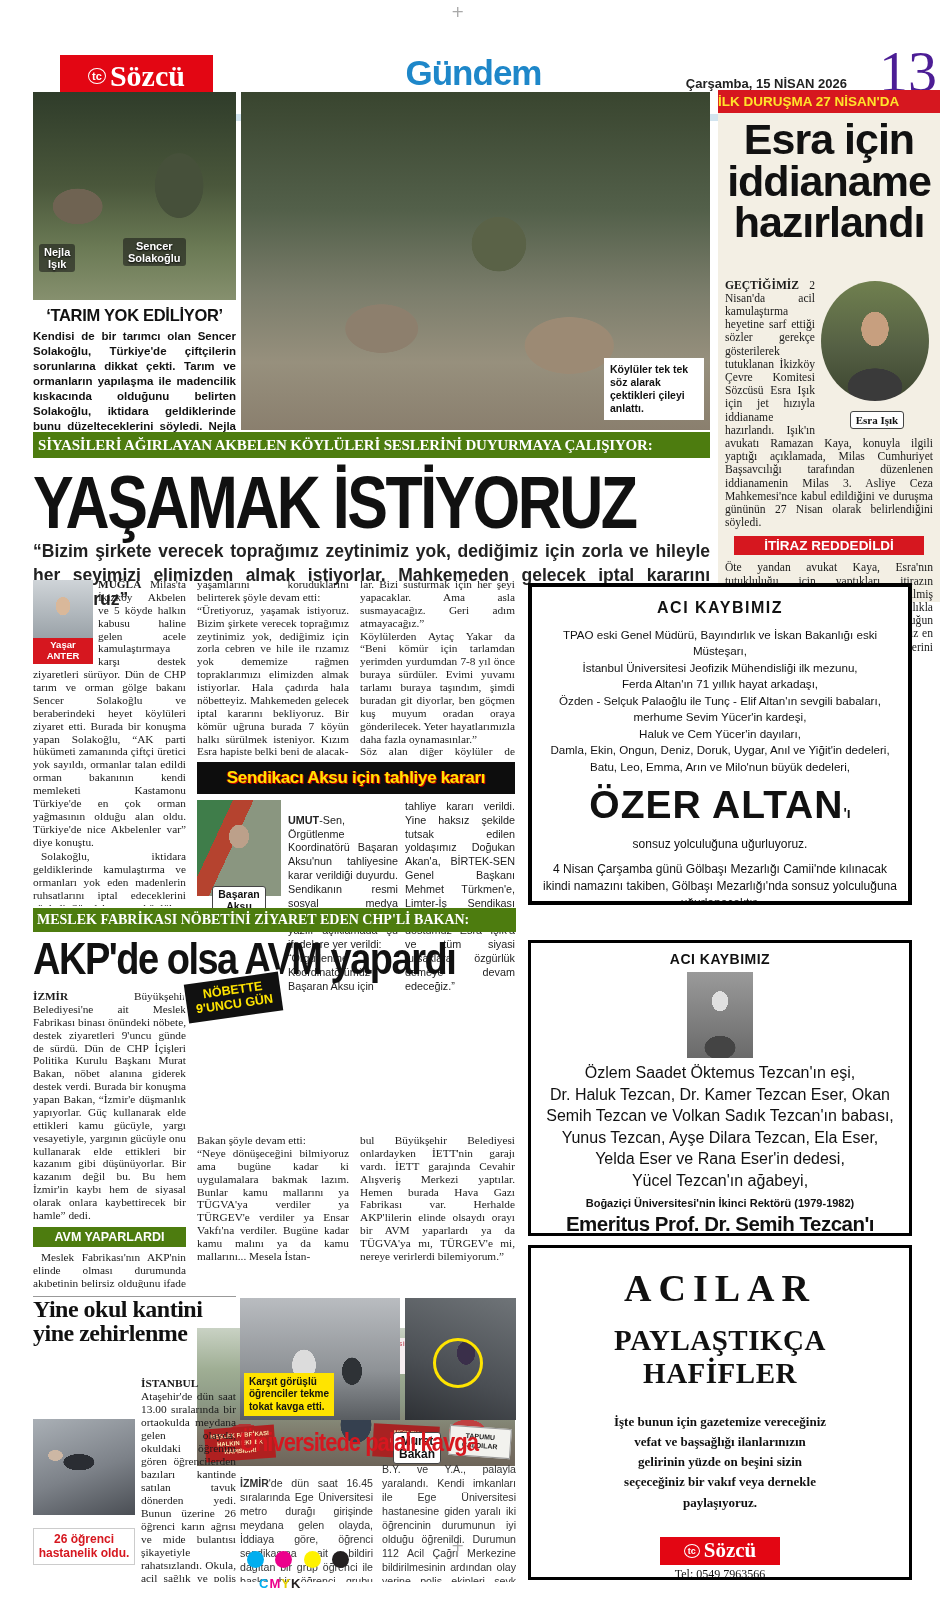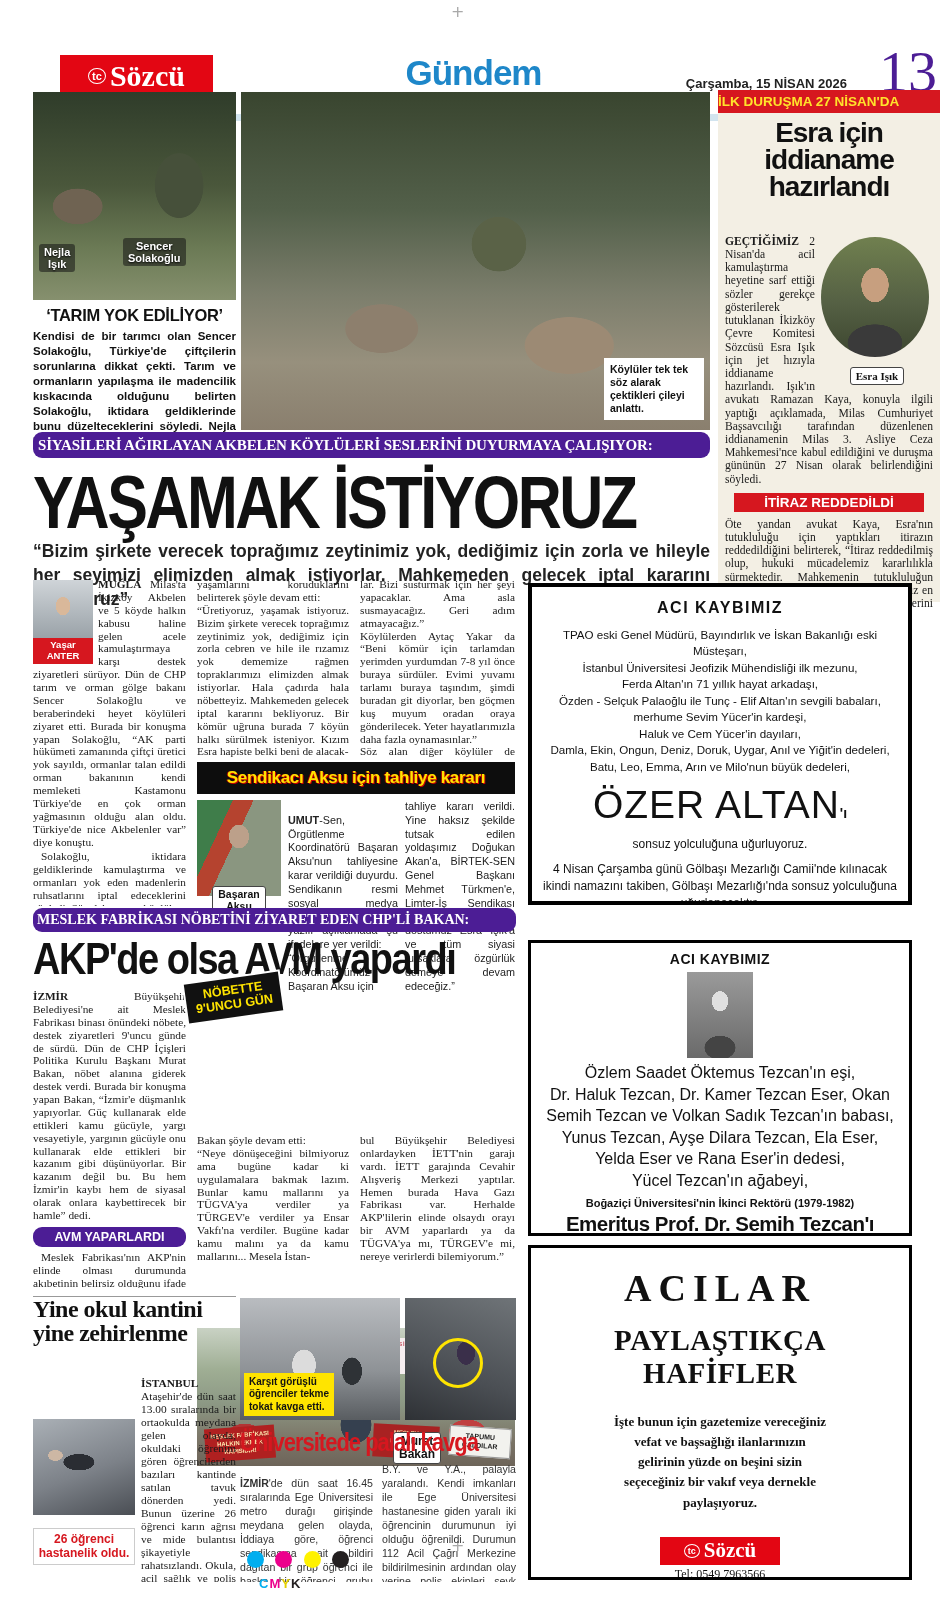--- a/index.html
+++ b/index.html
@@ -2,21 +2,21 @@
 <html lang="tr"><head>
 <meta charset="utf-8">
 <style>
   html,body{margin:0;padding:0;background:#e8e8e8;}
   #page{position:relative;width:947px;height:1598px;background:#fff;margin:0 auto;
         font-family:"Liberation Sans",sans-serif;color:#111;overflow:hidden;}
   .abs{position:absolute;}
   .stretch{display:inline-block;transform-origin:0 0;}
   .prose{font:11.3px/1.14 "Liberation Serif",serif;text-align:justify;white-space:pre-line;color:#1a1a1a;}
   .prose .lead{font-weight:bold;font-family:"Liberation Serif",serif;}
-  .redband{background:#4c1d95;color:#fff;font-family:"Liberation Serif",serif;font-weight:bold;border-radius:9px;}
+  .redband{background:#4d7c0f;color:#fff;font-family:"Liberation Serif",serif;font-weight:bold;}
   .photo{position:relative;overflow:hidden;background:#999;}
   .chip{position:absolute;background:rgba(20,20,20,.55);color:#fff;font-weight:bold;
         font-size:11px;line-height:1.1;padding:2px 5px;border-radius:3px;text-align:center;
         text-shadow:0 1px 2px #000;}
   .whitechip{background:#fff;color:#111;border:1px solid #444;text-shadow:none;}
   .obit{background:#fff;border:4px solid #000;text-align:center;overflow:hidden;}
   .crop{color:#a9a9a9;font:16px "DejaVu Sans",sans-serif;}
   
   .logo{background:#e30613;color:#fff;display:flex;align-items:center;justify-content:center;
         font-weight:bold;font-family:"Liberation Serif",serif;}
@@ -65,21 +65,21 @@
         radial-gradient(90px 60px at 30% 70%, #8d7f6d 0 40%, transparent 41%),
         radial-gradient(110px 70px at 70% 75%, #9c8a74 0 40%, transparent 41%),
         radial-gradient(60px 60px at 55% 45%, #5a6247 0 45%, transparent 46%),
         linear-gradient(180deg,#39452f 0%,#53604a 35%,#7c7e6c 60%,#97907d 80%,#8a7f6e 100%);">
     <div style="position:absolute;right:6px;bottom:10px;width:88px;background:#fff;color:#111;
                 font-weight:bold;font-size:10.5px;line-height:1.25;padding:5px 6px;text-align:left;">Köylüler tek tek söz alarak çektikleri çileyi anlattı.</div>
   </div>
 
   <div id="esra-col" class="abs" style="left:718px;top:90px;width:222px;height:512px;">
     <div style="background:#d6171f;color:#ffe32b;font-weight:900;font-size:13.5px;text-align:left;padding:4px 0;">İLK DURUŞMA 27 NİSAN'DA</div>
-    <div style="text-align:center;font-weight:900;font-size:28px;line-height:0.97;letter-spacing:-1px;margin:6px 0 8px;white-space:pre-line;">Esra için
+    <div style="text-align:center;font-weight:900;font-size:43px;line-height:0.97;letter-spacing:-1px;margin:6px 0 8px;white-space:pre-line;">Esra için
 iddianame
 hazırlandı</div>
     <div class="prose" style="padding:0 7px;font-size:11.6px;">
       <span style="float:right;width:112px;margin:2px 0 4px 6px;text-align:center;">
         <span class="photo" style="display:block;width:108px;height:120px;border-radius:50%;background:
               radial-gradient(30px 38px at 50% 40%, #c79f7f 0 45%, transparent 46%),
               radial-gradient(60px 40px at 50% 88%, #3a3a3a 0 45%, transparent 46%),
               linear-gradient(180deg,#70804f 0%,#556044 55%,#3c452f 100%);"></span>
         <span class="chip whitechip" style="position:relative;display:inline-block;margin-top:-12px;font-size:11px;">Esra Işık</span>
       </span>
@@ -135,21 +135,21 @@
     <div style="font-weight:900;font-size:16px;letter-spacing:1.5px;">ACI KAYBIMIZ</div>
     <div style="font-size:11.6px;line-height:1.42;margin-top:10px;white-space:pre-line;">TPAO eski Genel Müdürü, Bayındırlık ve İskan Bakanlığı eski Müsteşarı,
 İstanbul Üniversitesi Jeofizik Mühendisliği ilk mezunu,
 Ferda Altan'ın 71 yıllık hayat arkadaşı,
 Özden - Selçuk Palaoğlu ile Tunç - Elif Altan'ın sevgili babaları,
 merhume Sevim Yücer'in kardeşi,
 Haluk ve Cem Yücer'in dayıları,
 Damla, Ekin, Ongun, Deniz, Doruk, Uygar, Anıl ve Yiğit'in dedeleri,
 Batu, Leo, Emma, Arın ve Milo'nun büyük dedeleri,</div>
     <div style="margin-top:8px;">
-      <span style="font-weight:400;font-size:39px;letter-spacing:1px;">ÖZER ALTAN</span><span style="font-weight:bold;font-size:14px;">'ı</span>
+      <span style="font-weight:700;font-size:39px;letter-spacing:1px;">ÖZER ALTAN</span><span style="font-weight:bold;font-size:14px;">'ı</span>
     </div>
     <div style="font-size:12px;margin-top:10px;">sonsuz yolculuğuna uğurluyoruz.</div>
     <div style="font-size:12px;line-height:1.4;margin-top:10px;white-space:pre-line;">4 Nisan Çarşamba günü Gölbaşı Mezarlığı Camii'nde kılınacak
 ikindi namazını takiben, Gölbaşı Mezarlığı'nda sonsuz yolculuğuna
 uğurlanacaktır.</div>
 
   </div>
 
   <div class="abs redband" style="left:33px;top:908px;width:483px;height:24px;font-size:14px;line-height:24px;padding-left:4px;box-sizing:border-box;">MESLEK FABRİKASI NÖBETİNİ ZİYARET EDEN CHP'Lİ BAKAN:</div>
   <div class="abs" style="left:33px;top:934px;width:483px;height:52px;">

